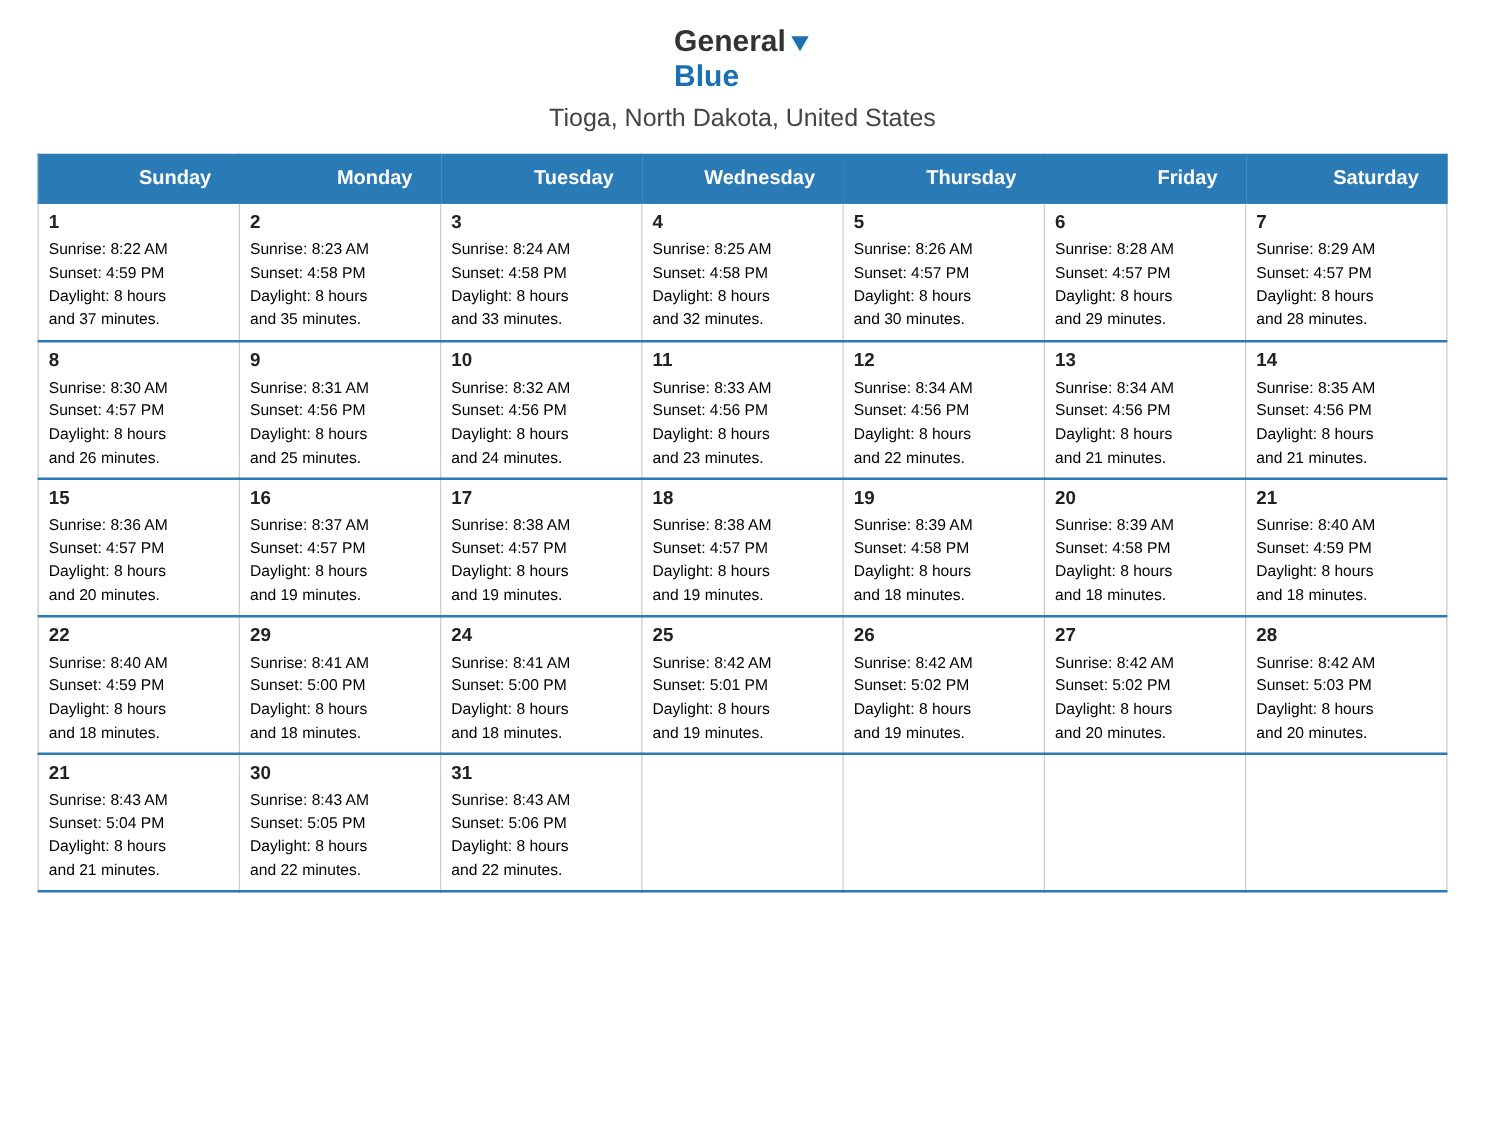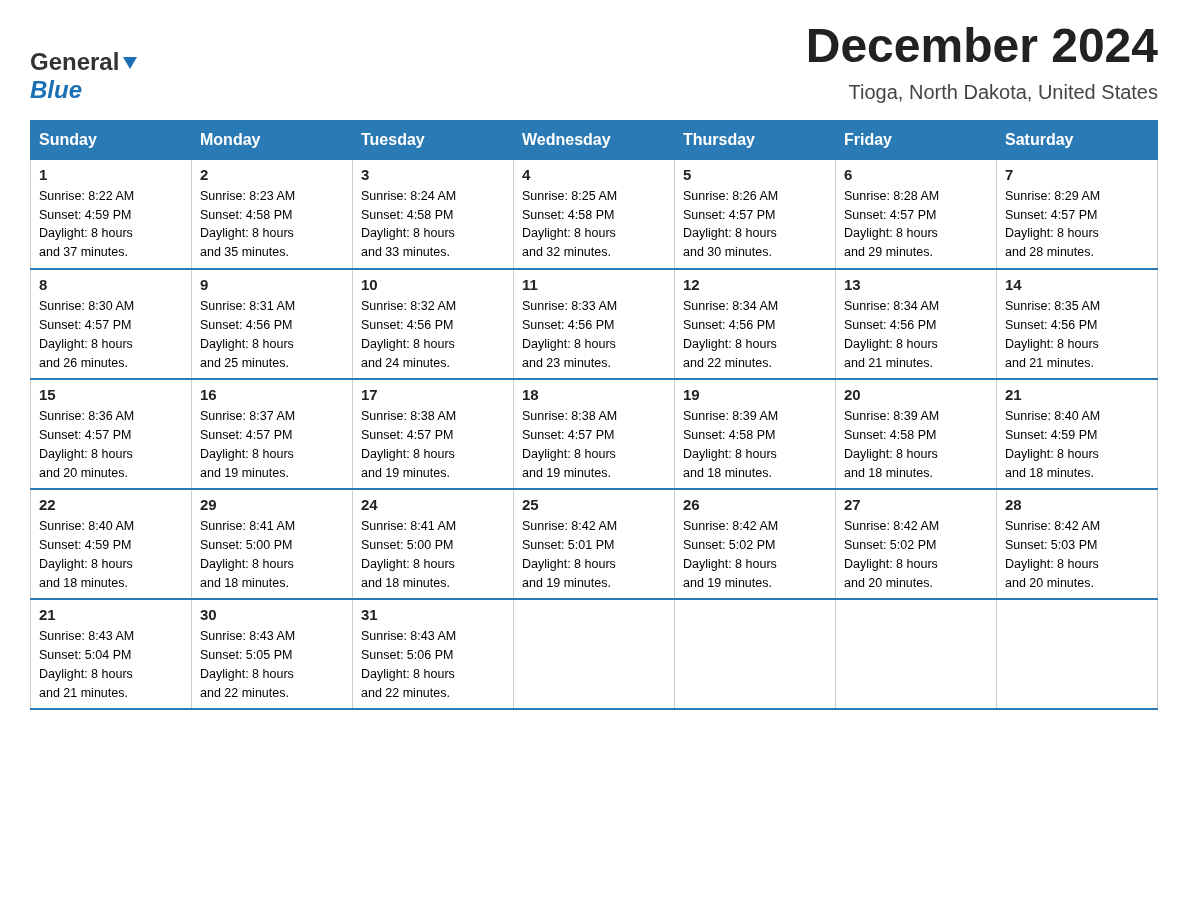--- a/index.html
+++ b/index.html
@@ -6,22 +6,23 @@
     body {
       font-family: Arial, sans-serif;
       background: #fff;
       padding: 20px 30px;
       width: 1188px;
       min-height: 918px;
     }
     .header {
       display: flex;
       justify-content: space-between;
-      align-items: flex-end;
+      align-items: center;
       margin-bottom: 16px;
+      flex-direction: column;
     }
     .logo {
       display: flex;
       flex-direction: column;
       align-items: flex-start;
     }
     .title-block {
       text-align: right;
     }
     .calendar-title {
@@ -38,22 +39,22 @@
     table {
       width: 100%;
       border-collapse: collapse;
       table-layout: fixed;
     }
     thead tr th {
       background-color: #2a7ab5;
       color: #fff;
       font-size: 16px;
       font-weight: bold;
-      padding: 10px 8px;
-      text-align: left;
+      padding: 10px 22px;
+      text-align: right;
       border: 1px solid #2a7ab5;
     }
     tbody tr td {
       border: 1px solid #ccc;
       vertical-align: top;
       padding: 6px 8px;
       min-height: 90px;
       height: 110px;
     }
     tbody tr {
@@ -79,38 +80,36 @@
     }
     .logo-general {
       font-size: 24px;
       font-weight: bold;
       color: #333;
     }
     .logo-blue-part {
       color: #1a6fb5;
       font-size: 24px;
       font-weight: bold;
-      font-style: italic;
     }
   </style>
 </head>
 <body>
 
 <div class="header">
   <div class="logo">
     <div class="logo-wrapper">
       <span class="logo-general">General</span>
       <svg width="18" height="18" viewBox="0 0 18 18" style="margin-left:2px;vertical-align:middle;">
         <polygon points="2,4 16,4 9,16" fill="#1a6fb5"></polygon>
       </svg>
     </div>
     <span class="logo-blue-part">Blue</span>
   </div>
   <div class="title-block">
-    <div class="calendar-title">December 2024</div>
     <div class="calendar-subtitle">Tioga, North Dakota, United States</div>
   </div>
 </div>
 
 <table>
   <thead>
     <tr>
       <th>Sunday</th>
       <th>Monday</th>
       <th>Tuesday</th>

